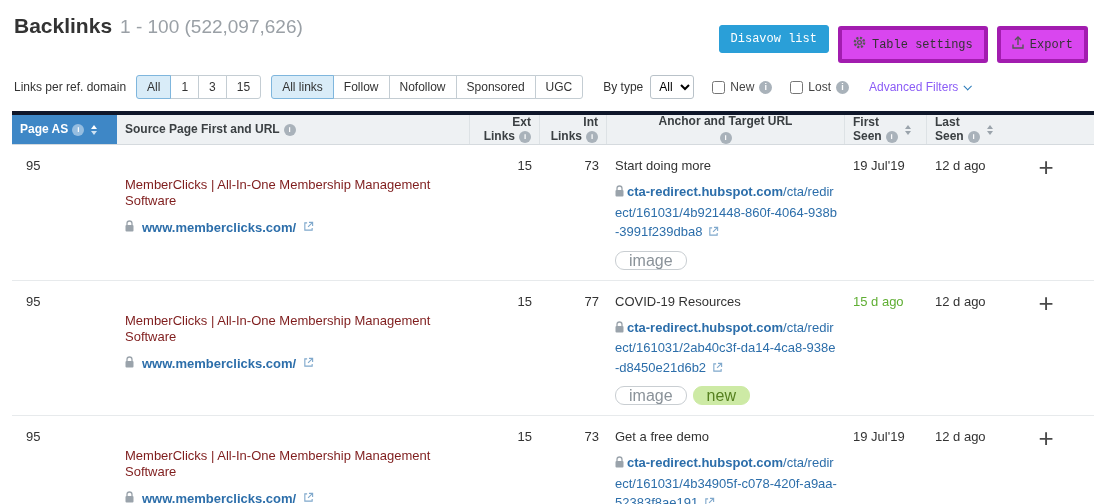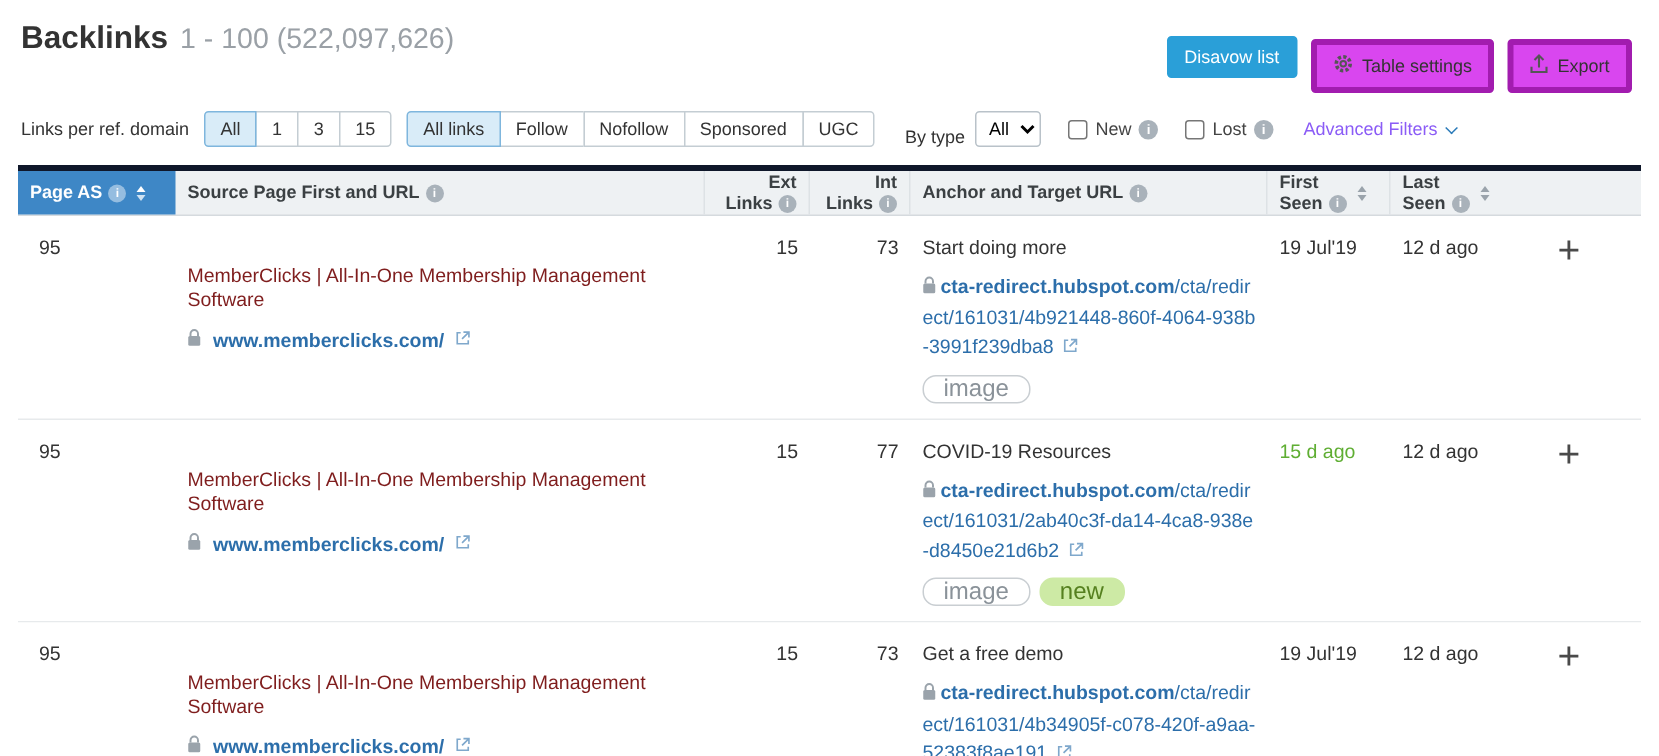--- a/index.html
+++ b/index.html
@@ -5,32 +5,32 @@
   * { box-sizing: border-box; margin: 0; padding: 0; }
   html,body { width:1106px; height:504px; overflow:hidden; }
   body {
     font-family:"Liberation Sans", sans-serif;
     font-size:13px; color:#333; background:#fff;
   }
   
   .topbar{ display:flex; justify-content:space-between; align-items:flex-start; padding:14px 18px 6px 14px; }
   .title{ font-size:21px; font-weight:bold; color:#333; }
   .range{ font-size:19px; color:#9aa0a6; margin-left:8px; font-weight:normal; }
-  .top-buttons{ display:flex; gap:9px; align-items:center; }
+  .top-buttons{ display:flex; gap:9px; align-items:center;font-family:Liberation Mono, monospace; }
   .btn{ font-family:inherit; font-size:12px; border-radius:3px; padding:6px 11px; cursor:pointer; display:inline-flex; align-items:center; gap:6px; }
   .btn-primary{ background:#2a9fd8; border:1px solid #2a9fd8; color:#fff; }
   .btn-outline{ background:#d946ef; border:4px solid #a21caf; color:#333;margin-top:12px; }
   
   .filterbar{ display:flex; align-items:center; gap:10px; padding:6px 16px 12px 14px; font-size:12px; color:#333; flex-wrap:nowrap; }
   .btn-group{ display:inline-flex; }
   .gbtn{ font-family:inherit; background:#fff; border:1px solid #c4cdd3; padding:4px 10px; font-size:12px; margin-left:-1px; cursor:pointer; color:#333; }
   .gbtn:first-child{ margin-left:0; border-radius:3px 0 0 3px; }
   .gbtn:last-child{ border-radius:0 3px 3px 0; }
   .gbtn.sel{ background:#d9ecf8; border-color:#7fb6dd; position:relative; z-index:1; }
-  .by-type{ margin-left:10px; display:inline-flex; align-items:flex-end; gap:7px; }
+  .by-type{ margin-left:10px; display:inline-flex; align-items:center; gap:7px; }
   select{ font-family:inherit; font-size:12px; height:24px; border:1px solid #b9c2c9; border-radius:3px; background:#fff; padding:0 4px; }
   .chk{ display:inline-flex; align-items:center; gap:5px; color:#444; cursor:pointer; margin-left:8px; }
   .chk input{ width:13px; height:13px; }
   .info{ width:13px; height:13px; border-radius:50%; background:#a9b2ba; color:#fff; font-size:9px; line-height:13px; text-align:center; font-style:normal; display:inline-block; font-weight:bold; }
   .adv{ color:#8b5cf6; cursor:pointer; display:inline-flex; align-items:center; gap:6px; text-decoration:none; margin-left:10px; }
   .chev{ width:6px; height:6px; border-right:1.5px solid #2a7ab9; border-bottom:1.5px solid #2a7ab9; transform:rotate(45deg) translateY(-1px); }
   
   .table{ margin:0 12px; }
   .thead{ display:flex; background:#eef1f3; border-top:4px solid #0f172a; border-bottom:1px solid #d5dade; height:34px; }
   .th{ display:flex; align-items:center; gap:4px; padding:0 8px; font-size:12px; font-weight:bold; color:#3b4043; border-right:1px solid #dde2e5; line-height:13px; }
@@ -43,21 +43,21 @@
   .sort{ display:inline-flex; flex-direction:column; align-items:center; margin-left:3px; }
   .s-up{ width:0; height:0; border-left:3.5px solid transparent; border-right:3.5px solid transparent; border-bottom:4px solid #9aa3ab; margin-bottom:2px; }
   .s-down{ width:0; height:0; border-left:3.5px solid transparent; border-right:3.5px solid transparent; border-top:4px solid #9aa3ab; }
   .sort.white .s-up{ border-bottom-color:#fff; }
   .sort.white .s-down{ border-top-color:#cfe2f2; }
   
   .col-pageas{ width:105px; }
   .col-source{ width:353px; }
   .col-ext{ width:70px; }
   .col-int{ width:67px; }
-  .col-anchor{ width:238px; }
+  .col-anchor{ width:238px;flex-direction:column; }
   .col-first{ width:82px; }
   .col-last{ width:83px; }
   .col-disavow{ width:72px; }
   .th.col-ext,.th.col-int{ flex-direction:column; align-items:flex-end; justify-content:center; gap:1px; }
   .th.col-ext .l2,.th.col-int .l2{ display:inline-flex; align-items:center; gap:4px; }
   
   .trow{ display:flex; border-bottom:1px solid #e7eaec; min-height:121px; background:#fff; }
   .td{ padding:13px 8px 10px; font-size:13px; color:#333; }
   .td.col-pageas{ padding-left:14px; }
   .td.num{ text-align:right; }

